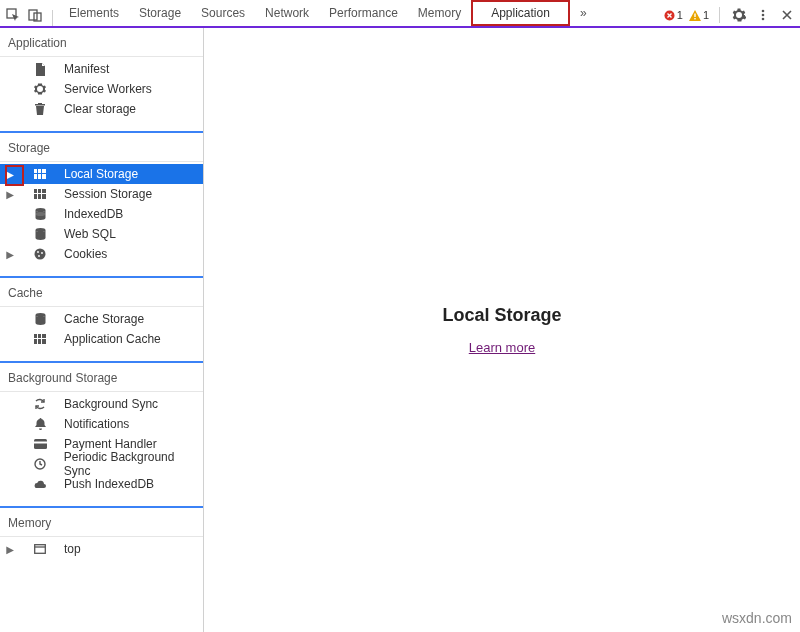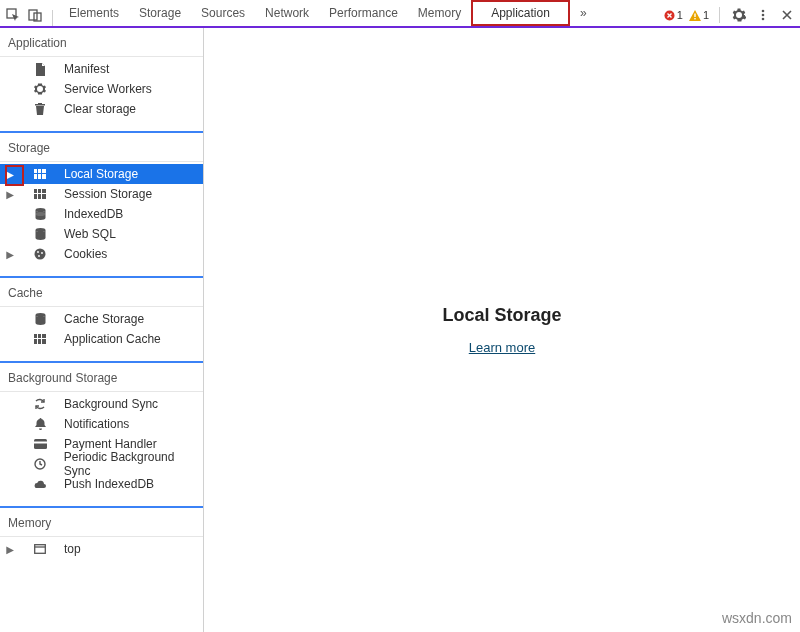--- a/index.html
+++ b/index.html
@@ -148,21 +148,21 @@
   align-items:center;
   justify-content:center;
 }
 .content h1{
   font-size:18px;
   font-weight:600;
   color:#222;
   margin:0 0 14px 0;
 }
 .content a{
-  color:#0c4a6e;
+  color:#701a75;
   text-decoration:underline;
   font-size:13px;
 }
 .watermark{
   position:fixed;
   right:8px;
   bottom:6px;
   font-size:14px;
   color:#888;
 }

